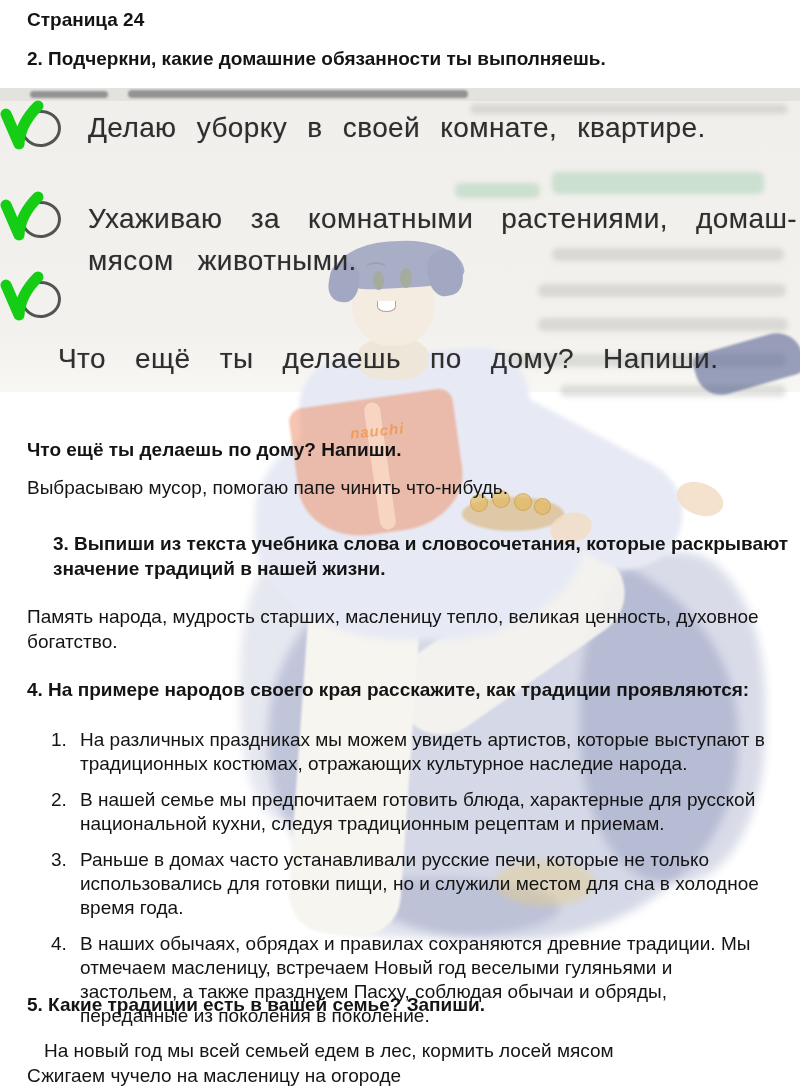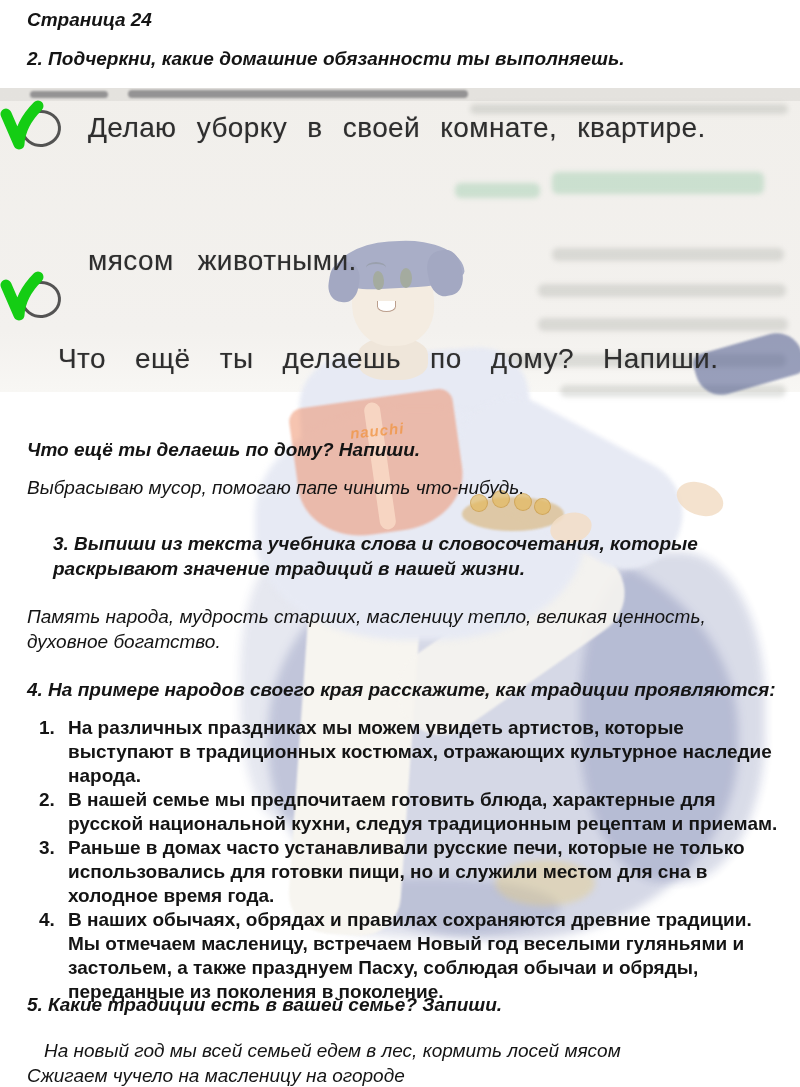--- a/index.html
+++ b/index.html
@@ -1,18 +1,18 @@
 <!DOCTYPE html>
 <html lang="ru"><head>
 <meta charset="utf-8">
 <style>
   html,body{margin:0;padding:0;background:#ffffff;}
   body{width:800px;height:1087px;position:relative;overflow:hidden;
        font-family:"Liberation Sans","DejaVu Sans",sans-serif;color:#111;}
-  .abs{position:absolute;font-style:italic;}
+  .abs{position:absolute;}
   
   .t{font-size:19px;line-height:25px;color:#141414;z-index:2;}
   .b{font-weight:bold;}
   
   .scan{position:absolute;left:0;top:88px;width:800px;height:304px;
         background:linear-gradient(#f1efeb,#f3f1ee 80%,#f8f7f4);}
   .scan .row{position:absolute;left:0;width:800px;height:48px;}
   .cbx{position:absolute;left:21px;top:0;width:34px;height:31px;
        border:3px solid rgba(55,55,55,.85);border-radius:50%;
        transform:rotate(-5deg);z-index:2;}
@@ -40,21 +40,21 @@
   .navy{background:rgba(47,61,130,.20);}
   .cream{background:#f7f5f0;}
   .lav{background:#e7eaf4;}
   .skin{background:#f2ddc6;}
   .nauchi{position:absolute;left:350px;top:422px;font-size:15px;font-weight:bold;
         font-style:italic;color:rgba(240,150,70,.8);transform:rotate(-6deg);
         letter-spacing:1px;}
   
   ol.t4{margin:0;padding:0 0 0 36px;position:absolute;left:24px;top:716px;
         width:726px;font-size:19px;line-height:24px;color:#141414;z-index:2;}
-  ol.t4 li{padding-left:8px;margin:0;font-weight:bold;}
+  ol.t4 li{padding-left:8px;margin:12px;}
 </style>
 </head>
 <body>
 
 <div class="abs t b" style="left:27px;top:7px;">Страница 24</div>
 <div class="abs t b" style="left:27px;top:46px;width:750px;">2. Подчеркни, какие домашние обязанности ты выполняешь.</div>
 
 <div class="scan">
   <div class="strip" style="left:0;top:0;width:800px;height:13px;"></div>
   <div class="dash" style="left:30px;top:3px;width:78px;height:7px;"></div>
@@ -72,20 +72,27 @@
 
   <div class="row" style="top:22px;">
     <span class="cbx"></span>
     <svg class="check-svg" viewBox="0 0 52 56">
       <path d="M10 16 L23 46 Q24 26 42 8" fill="none" stroke-width="11" stroke-linecap="round" stroke-linejoin="round" stroke="#14cd14"></path>
     </svg>
     <span class="sline">Делаю уборку в своей комнате, квартире.</span>
   </div>
 
 
+  <div class="row" style="top:113px;">
+    <span class="cbx"></span>
+    <svg class="check-svg" viewBox="0 0 52 56">
+      <path d="M10 16 L23 46 Q24 26 42 8" fill="none" stroke-width="11" stroke-linecap="round" stroke-linejoin="round" stroke="#14cd14"></path>
+    </svg>
+    <span class="sline ws-big">Ухаживаю за комнатными растениями, домаш-</span>
+  </div>
   <div class="row" style="top:155px;">
     <span class="sline ws-mid">мясом животными.</span>
   </div>
 
   <div class="row" style="top:193px;">
     <span class="cbx"></span>
     <svg class="check-svg" viewBox="0 0 52 56">
       <path d="M10 16 L23 46 Q24 26 42 8" fill="none" stroke-width="11" stroke-linecap="round" stroke-linejoin="round" stroke="#14cd14"></path>
     </svg>
   </div>

